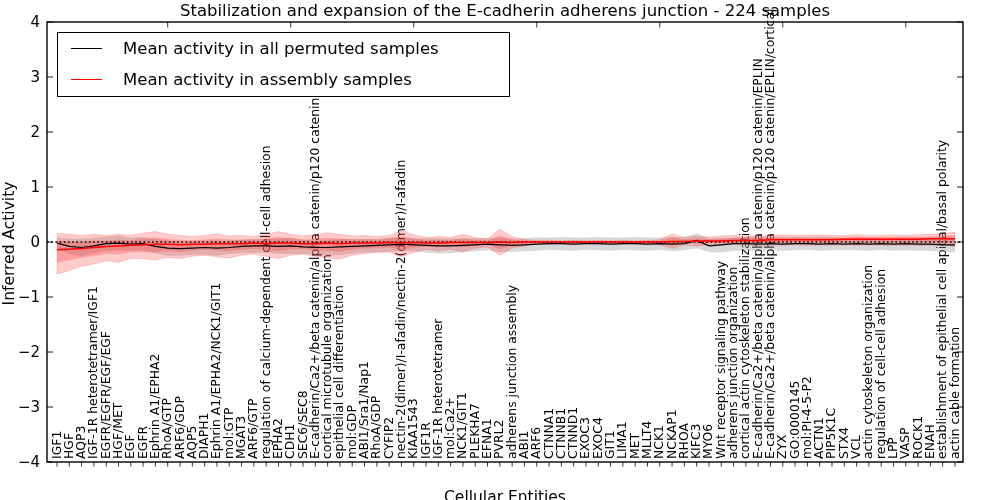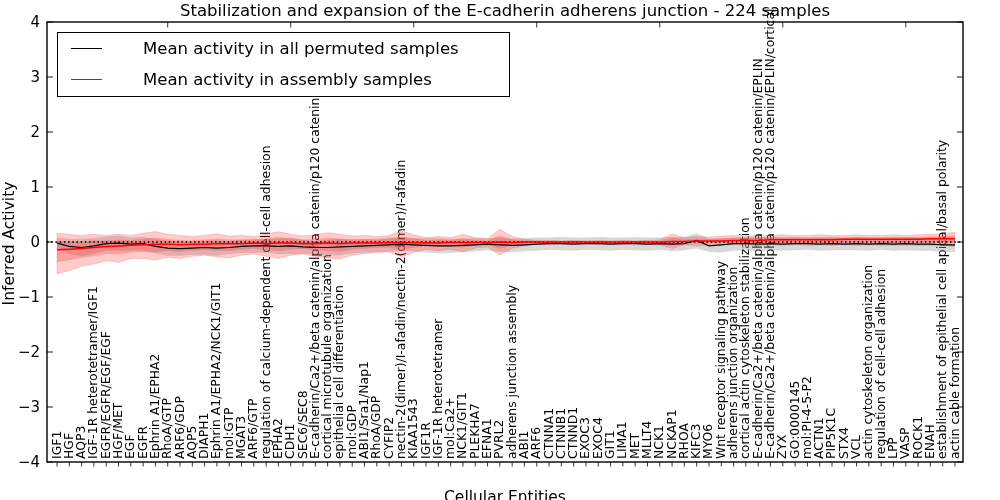--- a/index.html
+++ b/index.html
@@ -17,21 +17,21 @@
     font-size:15.5px;z-index:3;margin-top:8px;
   }
   .ylabel{
     position:absolute;left:-56px;top:234px;width:130px;height:19px;text-align:center;
     font-size:15.5px;transform:rotate(-90deg);z-index:3;white-space:nowrap;
   }
   .legend{
     position:absolute;left:57px;top:32px;width:453px;height:65px;
     border:1.4px solid #000;background:#ffffff;z-index:2;box-sizing:border-box;
   }
-  .legend-row{display:flex;align-items:center;height:31px;gap:20px;}
+  .legend-row{display:flex;align-items:center;height:31px;}
   .legend-line{width:31px;height:0;border-top-style:solid;border-top-width:1.6px;margin-left:13px;flex:0 0 auto;}
   .legend-label{margin-left:21px;font-size:16.5px;white-space:nowrap;}
 </style>
 </head>
 <body>
 
 <div id="figure">
   <svg id="plot-svg" width="1000" height="500">
       <g stroke="#000000" stroke-width="0.8">
         <line x1="57" y1="462" x2="57" y2="466.5"></line>

